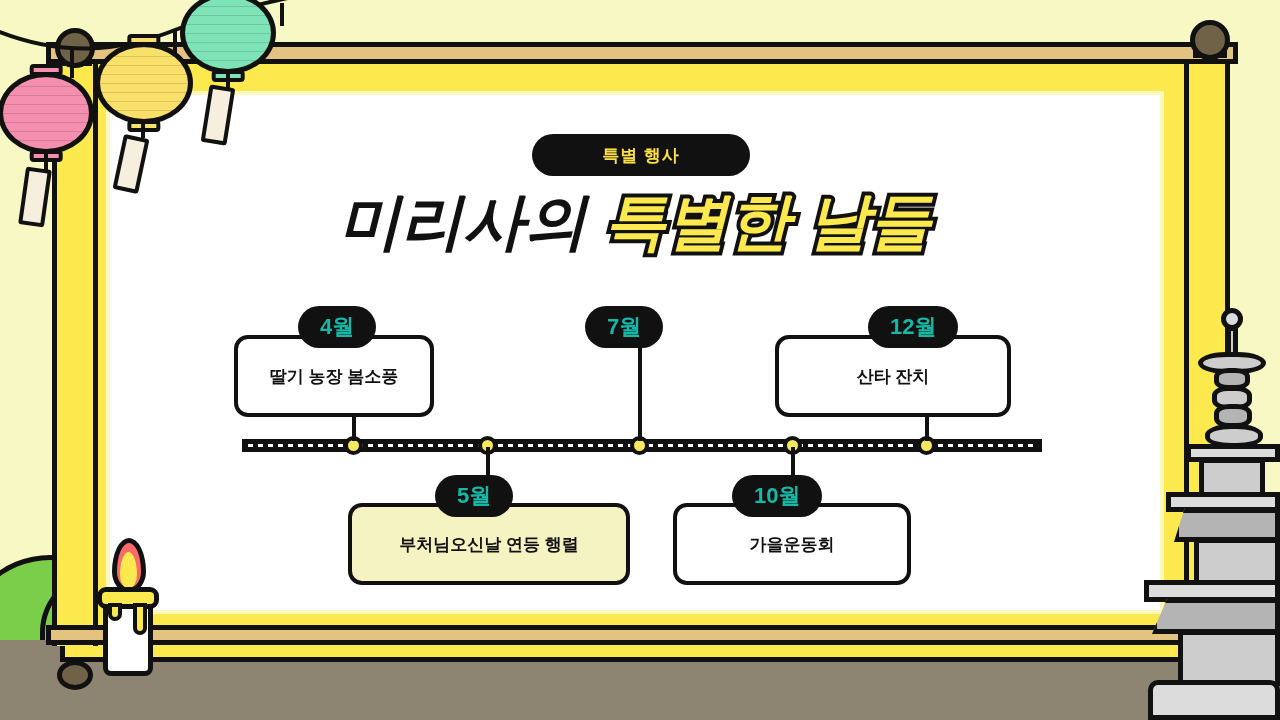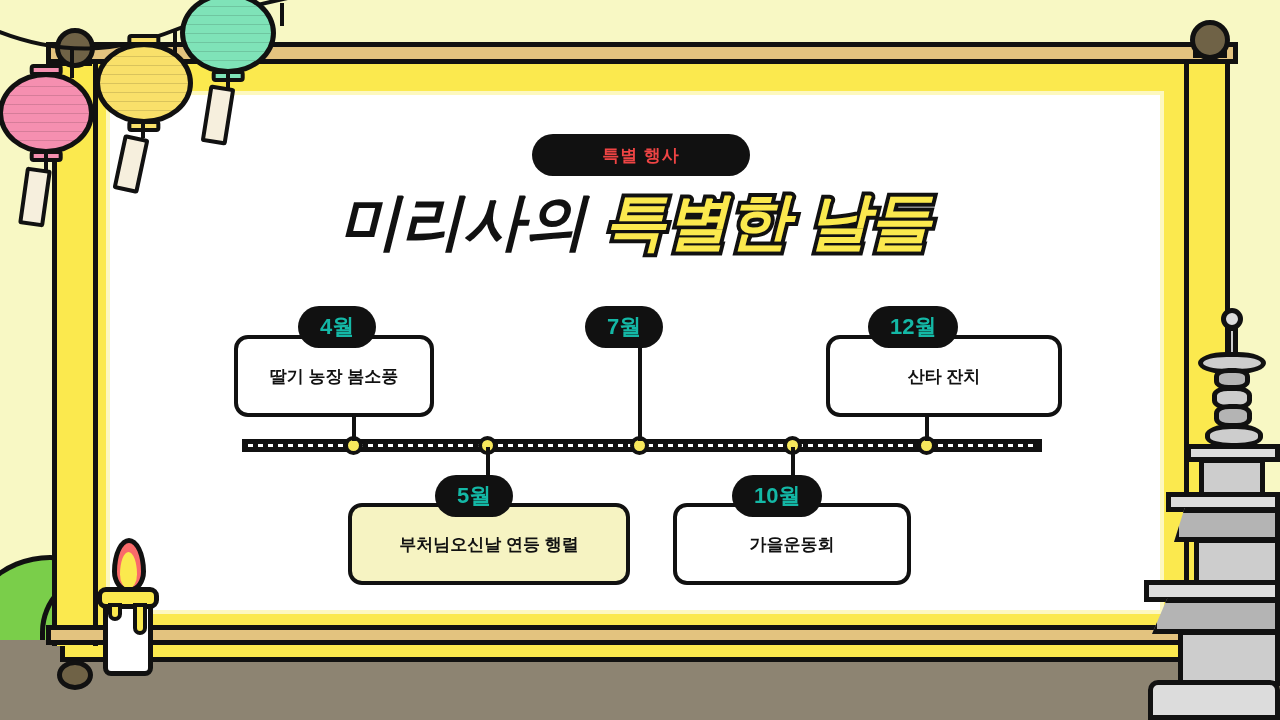--- a/index.html
+++ b/index.html
@@ -56,21 +56,21 @@
   
   .pg{position:absolute;background:#cdcdcd;border:5px solid #111;box-sizing:border-box;}
   .pg-dark{background:#b4b4b4;}
   .pg-light{background:#dcdcdc;}
 
   
   .content{position:absolute;left:110px;top:95px;width:1050px;height:515px;}
 
   .badge-top{position:absolute;left:422px;top:39px;width:218px;height:42px;background:#111;border-radius:22px;
              display:flex;align-items:center;justify-content:center;}
-  .badge-top span{color:#ef4444;font-size:17px;font-weight:bold;letter-spacing:1px;}
+  .badge-top span{color:#fde047;font-size:17px;font-weight:bold;letter-spacing:1px;}
 
   .title{position:absolute;left:0;top:96px;width:1050px;text-align:center;font-size:62px;font-weight:bold;
          line-height:1;white-space:nowrap;font-style:italic;}
   .title .k{color:#111;}
   .title .y{color:#fbe94e;-webkit-text-stroke:8px #111;paint-order:stroke fill;}
 
   
   .tl-bar{position:absolute;left:132px;top:344px;width:800px;height:13px;background:#111;}
   .tl-dash{position:absolute;left:138px;top:349px;width:788px;height:3px;
            background:repeating-linear-gradient(to right,#fff 0 5px,transparent 5px 10px);}
@@ -194,21 +194,21 @@
       <span class="card-text">딸기 농장 봄소풍</span>
     </div>
     <div class="m-badge" style="left:188px;top:211px;">
       <span>4월</span>
     </div>
 
     <div class="m-badge" style="left:475px;top:211px;">
       <span>7월</span>
     </div>
 
-    <div class="card" style="left:716px;top:240px;width:236px;height:82px;">
+    <div class="card" style="left:665px;top:240px;width:236px;height:82px;">
       <span class="card-text">산타 잔치</span>
     </div>
     <div class="m-badge" style="left:758px;top:211px;">
       <span>12월</span>
     </div>
 
     <div class="card tint" style="left:238px;top:408px;width:282px;height:82px;">
       <span class="card-text">부처님오신날 연등 행렬</span>
     </div>
     <div class="m-badge" style="left:325px;top:380px;">

